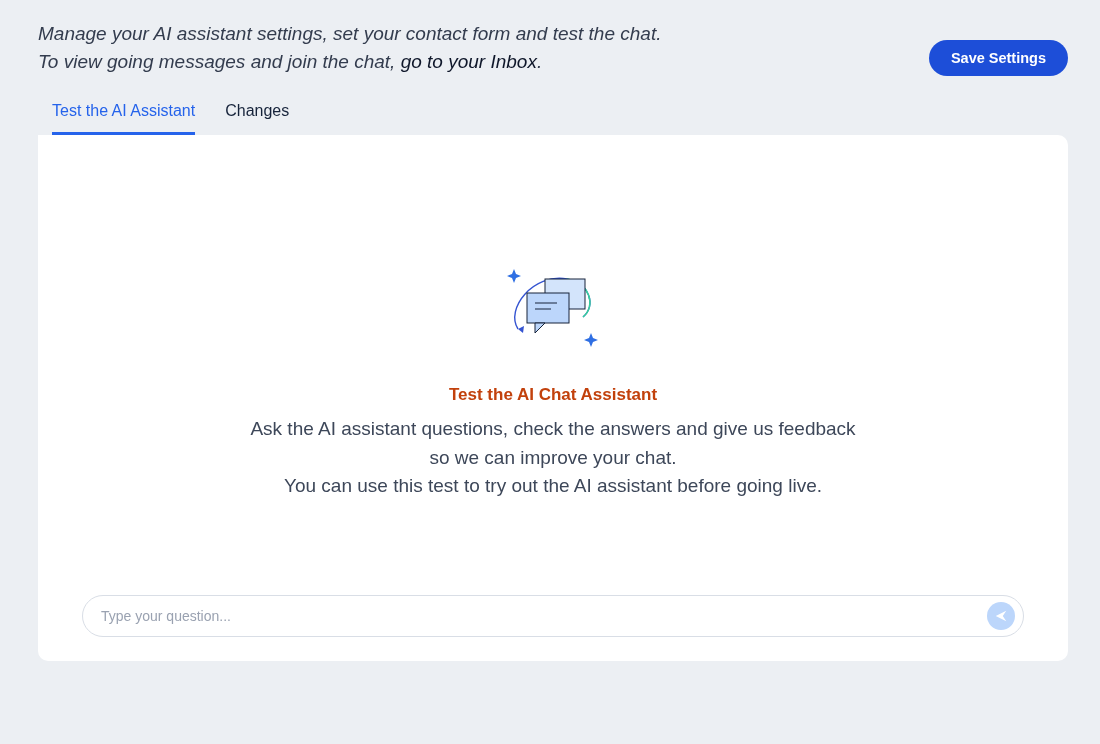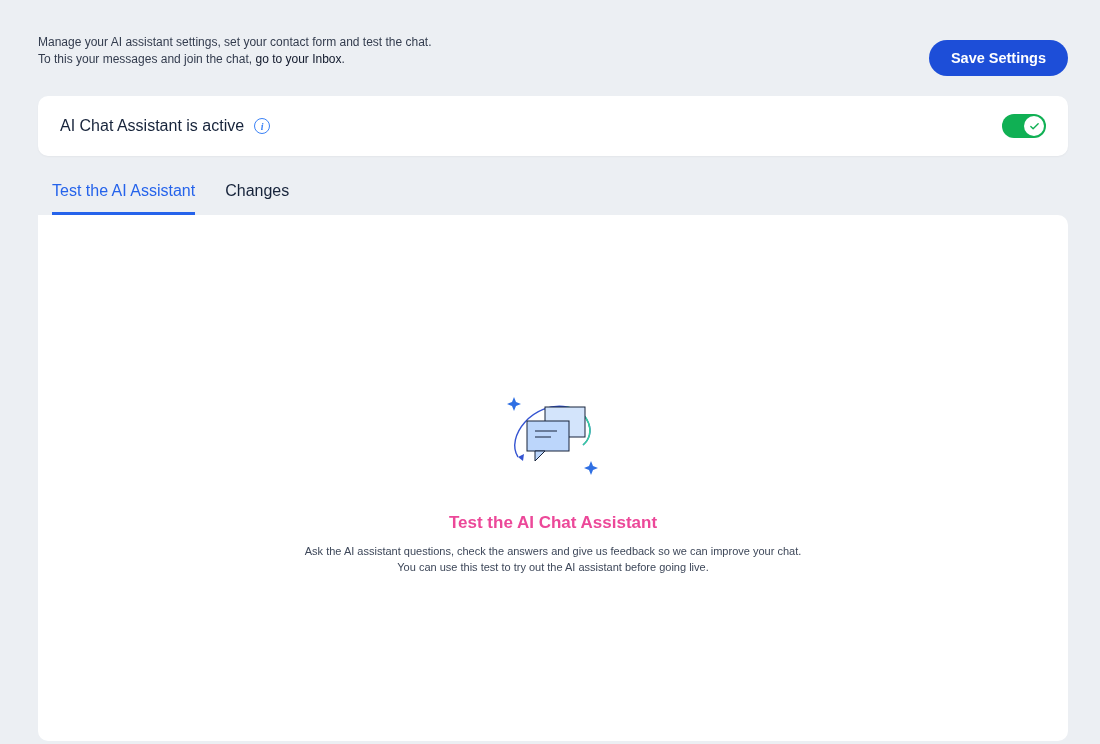--- a/index.html
+++ b/index.html
@@ -10,21 +10,21 @@
       height: 744px;
       overflow: hidden;
       color: #16233a;
     }
     .container { padding: 18px 32px 0 38px; }
 
     
     .header { display:flex; justify-content:space-between; align-items:flex-start; }
     .header-left { max-width:720px; }
     .page-title { font-size:26px; font-weight:700; color:#16233a; letter-spacing:-0.2px; }
-    .page-sub { font-size:12px; color:#333c4e; margin-top:16px; line-height:1.45; }
+    .page-sub { font-size:19px; color:#333c4e; margin-top:2px; line-height:1.45;font-style:italic; }
     .page-sub .inbox-link { color:#0f172a; text-decoration:none; }
     .save-btn {
       background:#1d4ed8;
       color:#fff;
       border:none;
       border-radius:22px;
       padding:10px 22px;
       font-size:14.5px;
       font-weight:600;
       cursor:pointer;
@@ -95,22 +95,22 @@
 
     .test-wrap {
       flex:1;
       display:flex;
       flex-direction:column;
       align-items:center;
       justify-content:center;
       text-align:center;
     }
     .illus { margin-bottom:28px; }
-    .test-heading { font-size:17px; font-weight:700; color:#ec4899; margin-bottom:10px; }
-    .test-desc { font-size:11px; color:#3d4759; line-height:1.5; max-width:620px; }
+    .test-heading { font-size:17px; font-weight:700; color:#c2410c; margin-bottom:10px; }
+    .test-desc { font-size:19px; color:#3d4759; line-height:1.5; max-width:620px; }
 
     
     .input-bar {
       margin-top:auto;
       display:flex; align-items:center;
       border:1px solid #d9dee6;
       border-radius:26px;
       padding:6px 8px 6px 18px;
       height:42px;
     }
@@ -130,39 +130,26 @@
   </style>
 </head>
 <body>
 
 <div class="container">
 
   <div class="header">
     <div class="header-left">
       <p class="page-sub">
         <span>Manage your AI assistant settings, set your contact form and test the chat.</span><br>
-        <span>To this your messages and join the chat, </span><a href="#" class="inbox-link">go to your Inbox</a><span>.</span>
+        <span>To view going messages and join the chat, </span><a href="#" class="inbox-link">go to your Inbox</a><span>.</span>
       </p>
     </div>
     <button class="save-btn">Save Settings</button>
   </div>
 
-  <div class="active-card">
-    <div class="active-left">
-      <span class="active-label">AI Chat Assistant is active</span>
-      <span class="info-icon">i</span>
-    </div>
-    <div class="toggle">
-      <div class="knob">
-        <svg viewBox="0 0 24 24">
-          <path d="M4 12l5 5L20 6" stroke="#10b054" stroke-width="3" fill="none" stroke-linecap="round" stroke-linejoin="round"></path>
-        </svg>
-      </div>
-    </div>
-  </div>
 
   <div class="tabs">
     <div class="tab active">Test the AI Assistant</div>
     <div class="tab">Changes</div>
   </div>
 
   <div class="panel">
     <div class="test-wrap">
 
       <div class="illus">
@@ -187,14 +174,22 @@
         </svg>
       </div>
 
       <div class="test-heading">Test the AI Chat Assistant</div>
       <div class="test-desc">
         <span>Ask the AI assistant questions, check the answers and give us feedback so we can improve your chat.</span><br>
         <span>You can use this test to try out the AI assistant before going live.</span>
       </div>
     </div>
 
+    <div class="input-bar">
+      <input type="text" placeholder="Type your question..." style="">
+      <div class="send-btn">
+        <svg viewBox="0 0 24 24">
+          <path d="M3 12 L21 3 L15 12 L21 21 Z" fill="#ffffff"></path>
+        </svg>
+      </div>
+    </div>
   </div>
 </div>
 
 </body></html>

